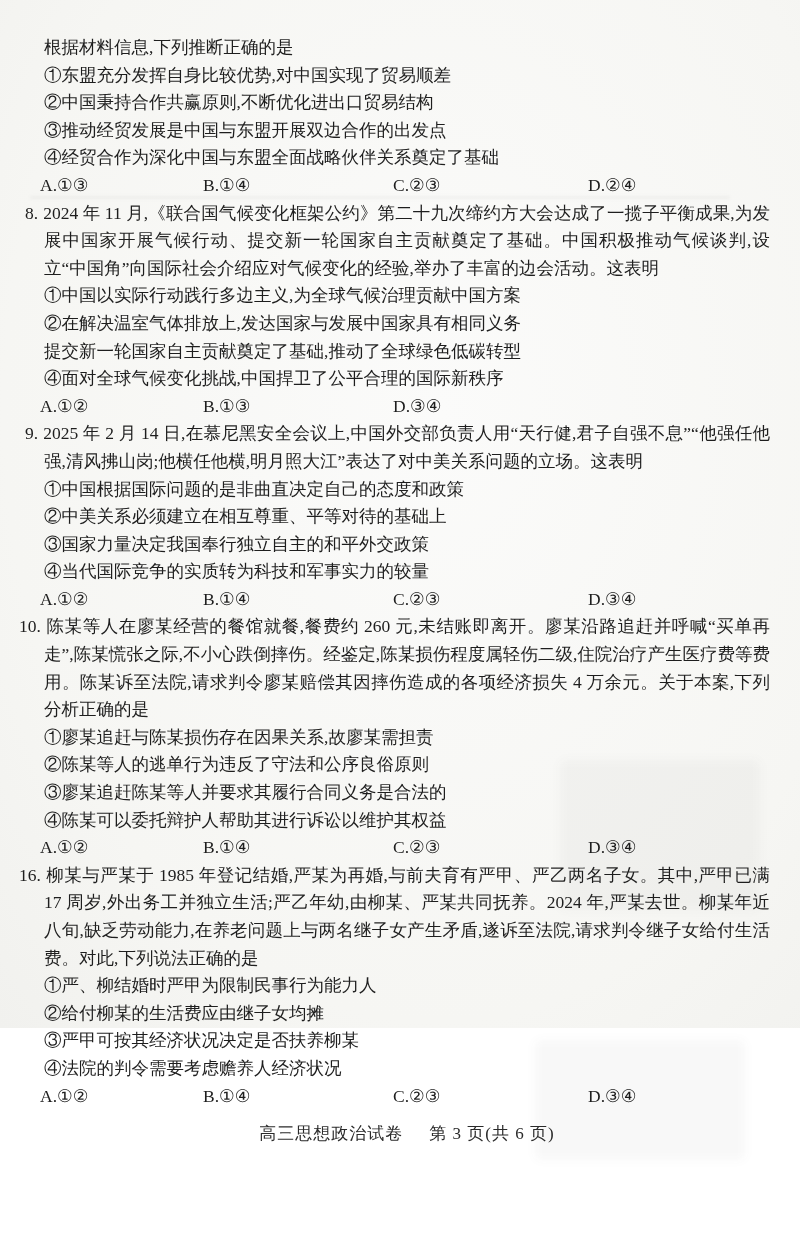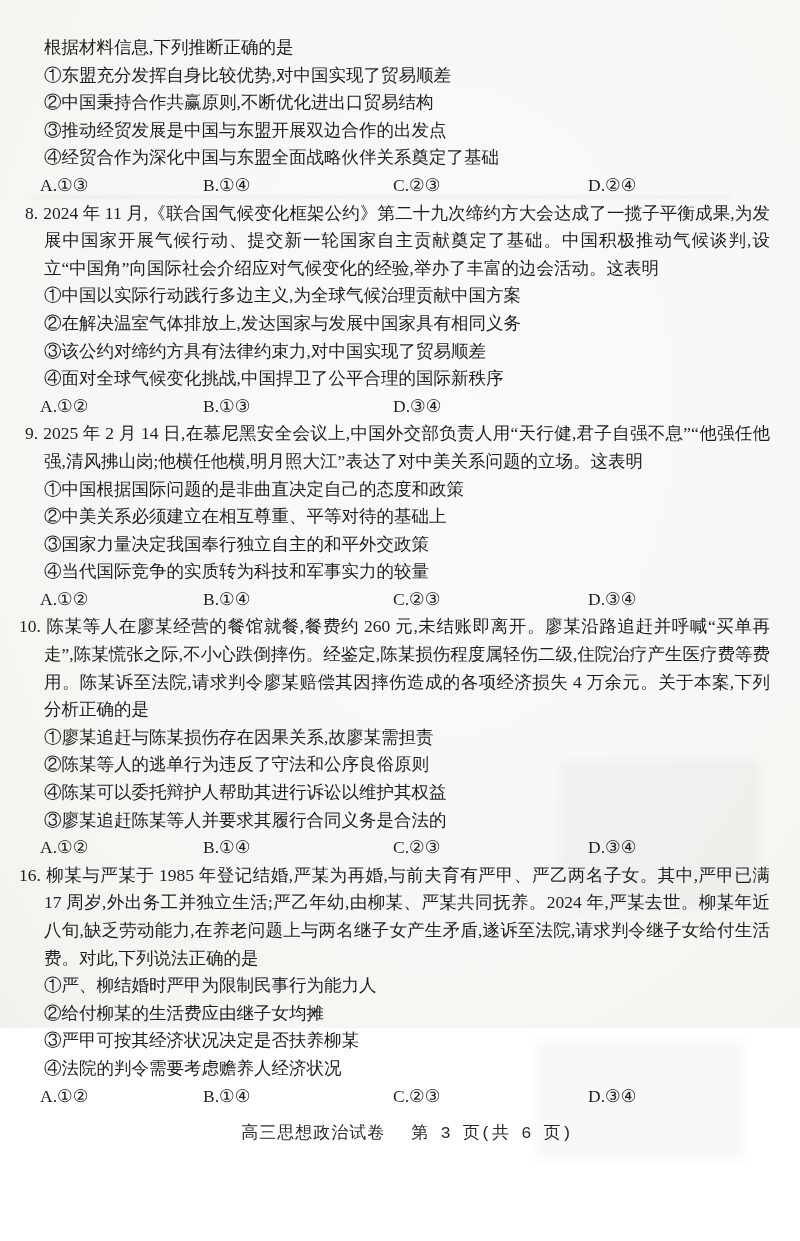--- a/index.html
+++ b/index.html
@@ -37,21 +37,20 @@
     grid-template-columns: 163px 190px 195px auto;
     margin-left: -4px;
   }
   .choice { white-space: nowrap; }
   .footer {
     margin-top: 10px;
     text-align: center;
     font-size: 17px;
     letter-spacing: 1px;
     color: #2a2a2a;
-    font-family: Liberation Mono, monospace;
   }
   .footer .sep { display: inline-block; width: 26px; }
   
   .artifact {
     position: absolute;
     pointer-events: none;
     background: rgba(60, 60, 60, 0.035);
     filter: blur(4px);
     border-radius: 6px;
   }
@@ -77,21 +76,21 @@
       <span class="choice">D.②④</span>
     </div>
   </section>
 
   <section>
     <p class="stem hang-sm">
       <span class="qnum">8.</span><span>2024 年 11 月,《联合国气候变化框架公约》第二十九次缔约方大会达成了一揽子平衡成果,为发展中国家开展气候行动、提交新一轮国家自主贡献奠定了基础。中国积极推动气候谈判,设立“中国角”向国际社会介绍应对气候变化的经验,举办了丰富的边会活动。这表明</span>
     </p>
     <p class="option">①中国以实际行动践行多边主义,为全球气候治理贡献中国方案</p>
     <p class="option">②在解决温室气体排放上,发达国家与发展中国家具有相同义务</p>
-    <p class="option">③该公约对缔约方具有法律约束力,对中国实现了贸易顺差</p>
+    <p class="option">提交新一轮国家自主贡献奠定了基础,推动了全球绿色低碳转型</p>
     <p class="option">④面对全球气候变化挑战,中国捍卫了公平合理的国际新秩序</p>
     <div class="choices">
       <span class="choice">A.①②</span>
       <span class="choice">B.①③</span>
       <span class="choice">D.③④</span>
     </div>
   </section>
 
   <section>
     <p class="stem hang-sm">
@@ -108,22 +107,22 @@
       <span class="choice">D.③④</span>
     </div>
   </section>
 
   <section>
     <p class="stem hang-lg">
       <span class="qnum">10.</span><span>陈某等人在廖某经营的餐馆就餐,餐费约 260 元,未结账即离开。廖某沿路追赶并呼喊“买单再走”,陈某慌张之际,不小心跌倒摔伤。经鉴定,陈某损伤程度属轻伤二级,住院治疗产生医疗费等费用。陈某诉至法院,请求判令廖某赔偿其因摔伤造成的各项经济损失 4 万余元。关于本案,下列分析正确的是</span>
     </p>
     <p class="option">①廖某追赶与陈某损伤存在因果关系,故廖某需担责</p>
     <p class="option">②陈某等人的逃单行为违反了守法和公序良俗原则</p>
+    <p class="option">③廖某追赶陈某等人并要求其履行合同义务是合法的</p>
     <p class="option">④陈某可以委托辩护人帮助其进行诉讼以维护其权益</p>
-    <p class="option">③廖某追赶陈某等人并要求其履行合同义务是合法的</p>
     <div class="choices">
       <span class="choice">A.①②</span>
       <span class="choice">B.①④</span>
       <span class="choice">C.②③</span>
       <span class="choice">D.③④</span>
     </div>
   </section>
 
   <section>
     <p class="stem hang-lg">

